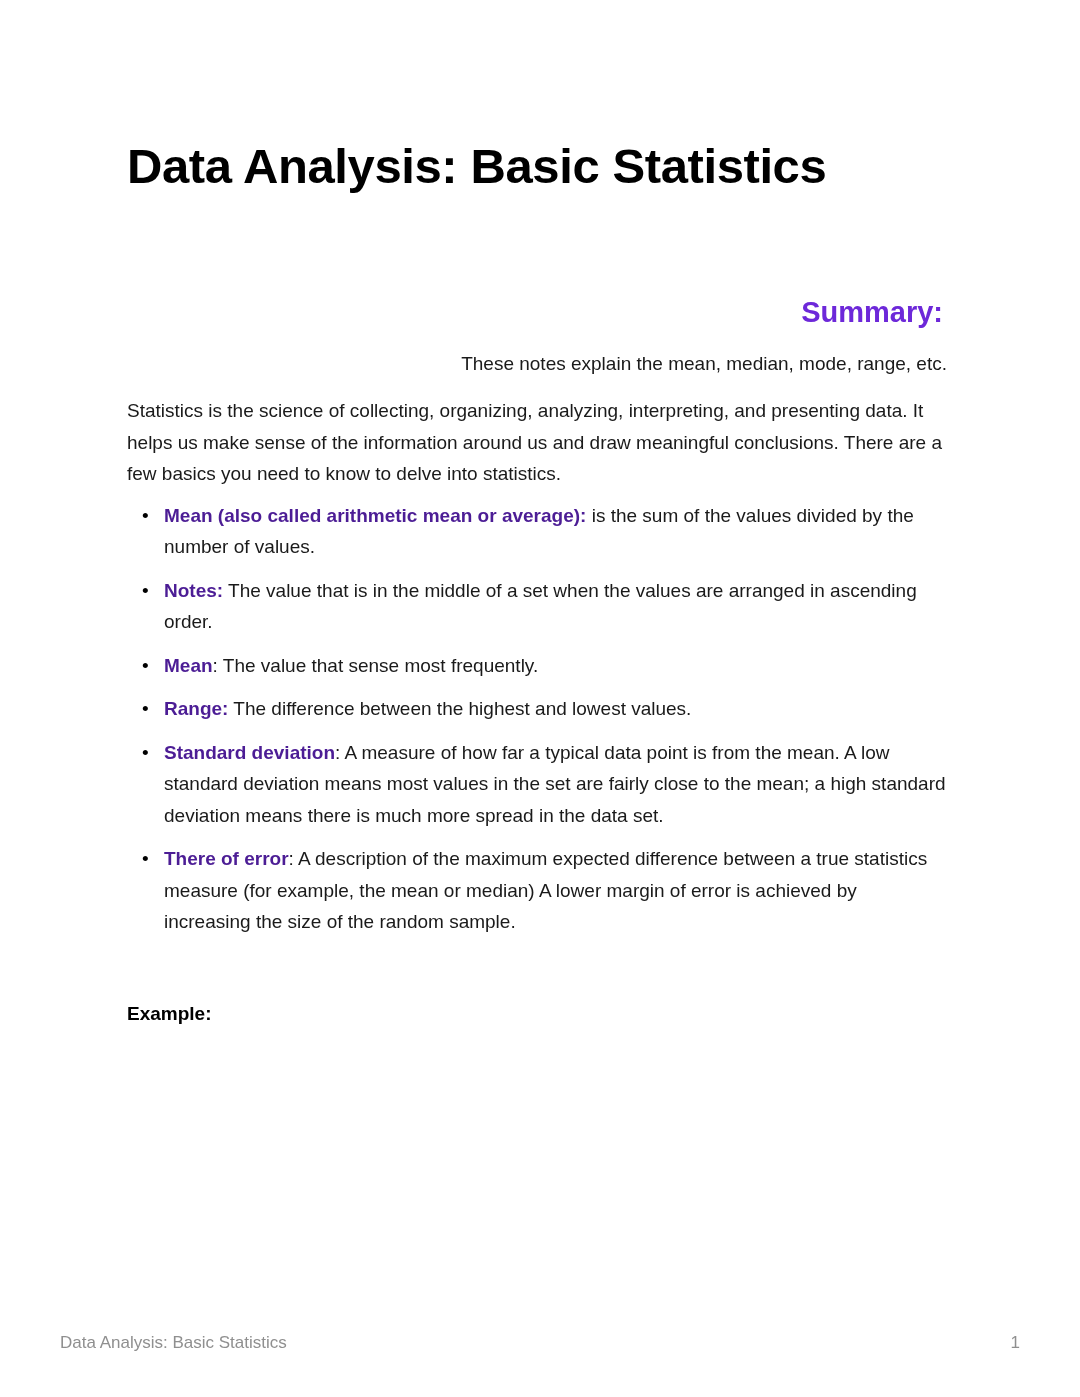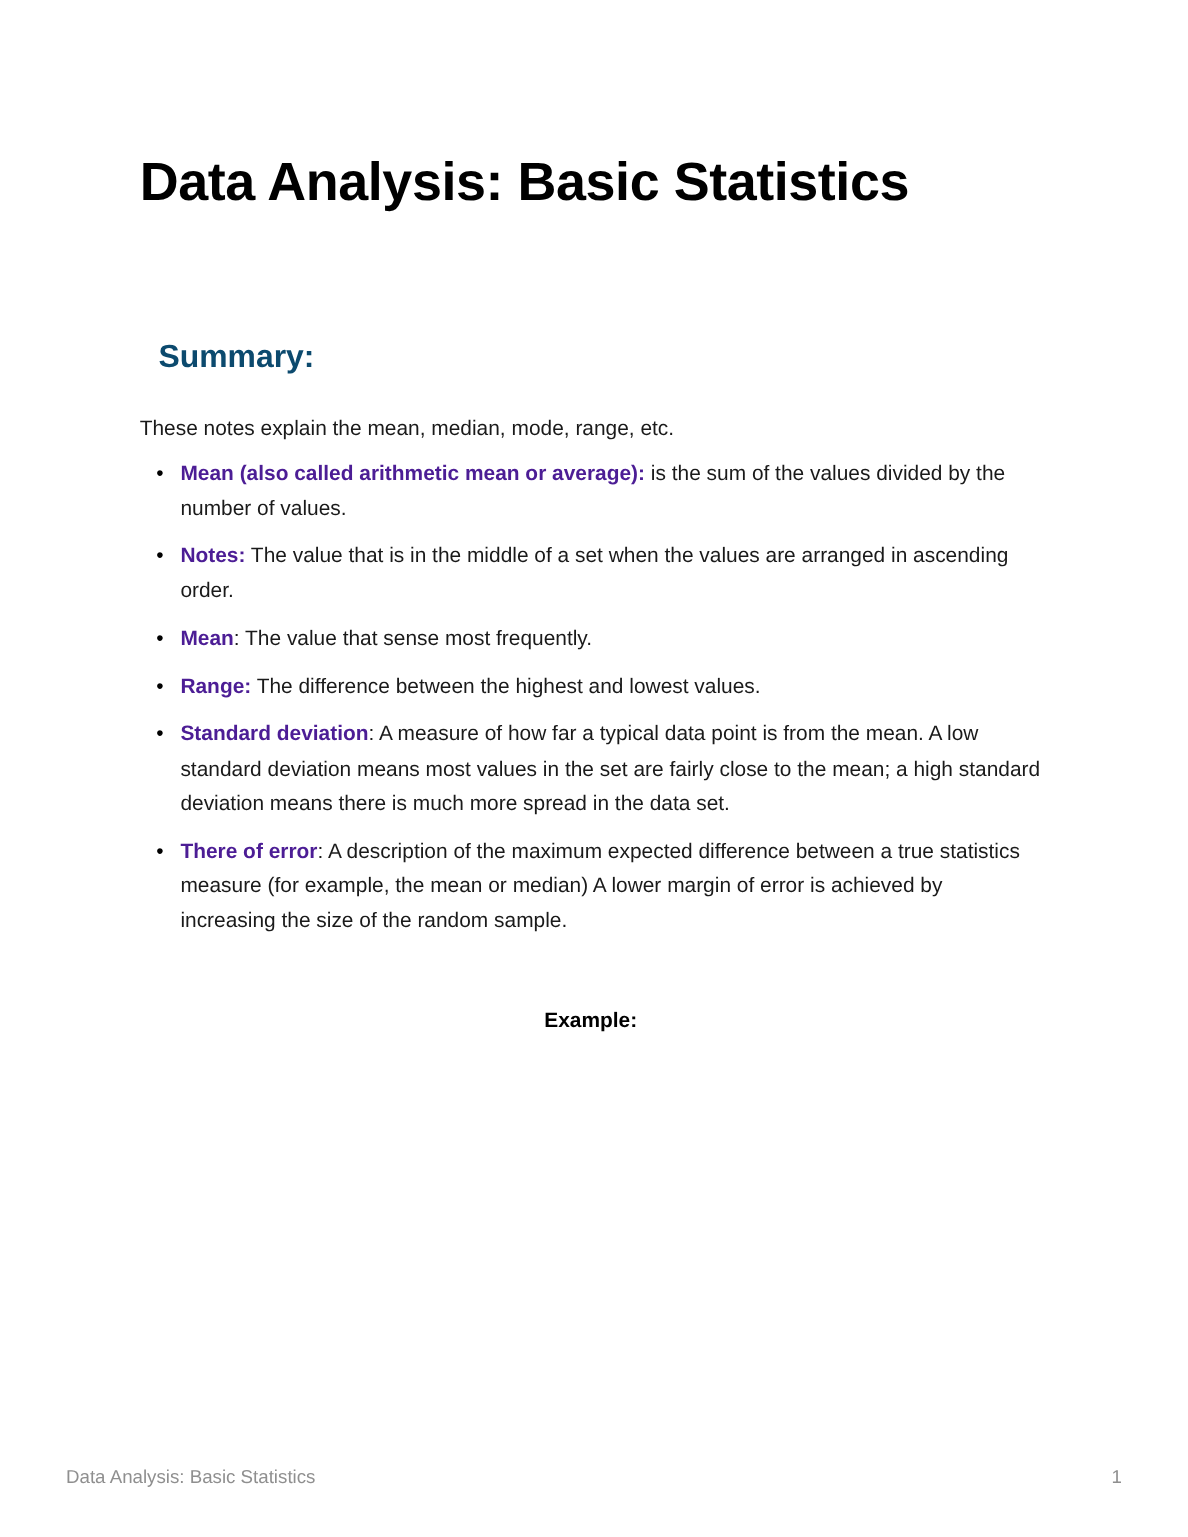--- a/index.html
+++ b/index.html
@@ -40,42 +40,44 @@
     line-height: 1.18;
     letter-spacing: -0.4px;
     margin: 0;
     padding-top: 122px;
     color: #000000;
   }
 
   
   .section-heading {
     font-weight: bold;
-    margin: 17px;
-    color: #0c4a6e;
+    margin: 4px;
+    color: #6d28d9;
     line-height: 1.2;
+    text-align: right;
   }
   .heading-summary {
     font-size: 29px;
     padding-top: 95px;
   }
   .heading-notes {
     font-size: 32px;
     padding-top: 42px;
   }
 
   
   .body-text {
     font-size: 19px;
     line-height: 31.5px;
     margin: 0;
     color: #1a1a1a;
   }
   .para-summary {
     padding-top: 14px;
+    text-align: right;
   }
   .para-intro {
     padding-top: 16px;
   }
   .para-note {
     padding-top: 18px;
   }
 
   
   .bullet-list {
@@ -108,21 +110,20 @@
   }
 
   
   .example-heading {
     font-size: 19px;
     font-weight: bold;
     color: #000000;
     margin: 0;
     padding-top: 60px;
     line-height: 31.5px;
-    text-align: center;
   }
 
   
   .footer {
     position: absolute;
     left: 60px;
     right: 60px;
     top: 1316px;
     display: flex;
     justify-content: space-between;
@@ -141,20 +142,21 @@
 
   <div class="content">
 
     <h1 class="doc-title">Data Analysis: Basic Statistics</h1>
 
     <h2 class="section-heading heading-summary">Summary:</h2>
 
     <p class="body-text para-summary">These notes explain the mean, median, mode, range, etc.</p>
 
 
+    <p class="body-text para-intro">Statistics is the science of collecting, organizing, analyzing, interpreting, and presenting data. It helps us make sense of the information around us and draw meaningful conclusions. There are a few basics you need to know to delve into statistics.</p>
 
     <ul class="bullet-list">
 
       <li class="bullet-item">
         <span class="bullet-dot">•</span>
         <span class="term">Mean (also called arithmetic mean or average):</span><span> is the sum of the values divided by the number of values.</span>
       </li>
 
       <li class="bullet-item">
         <span class="bullet-dot">•</span>

